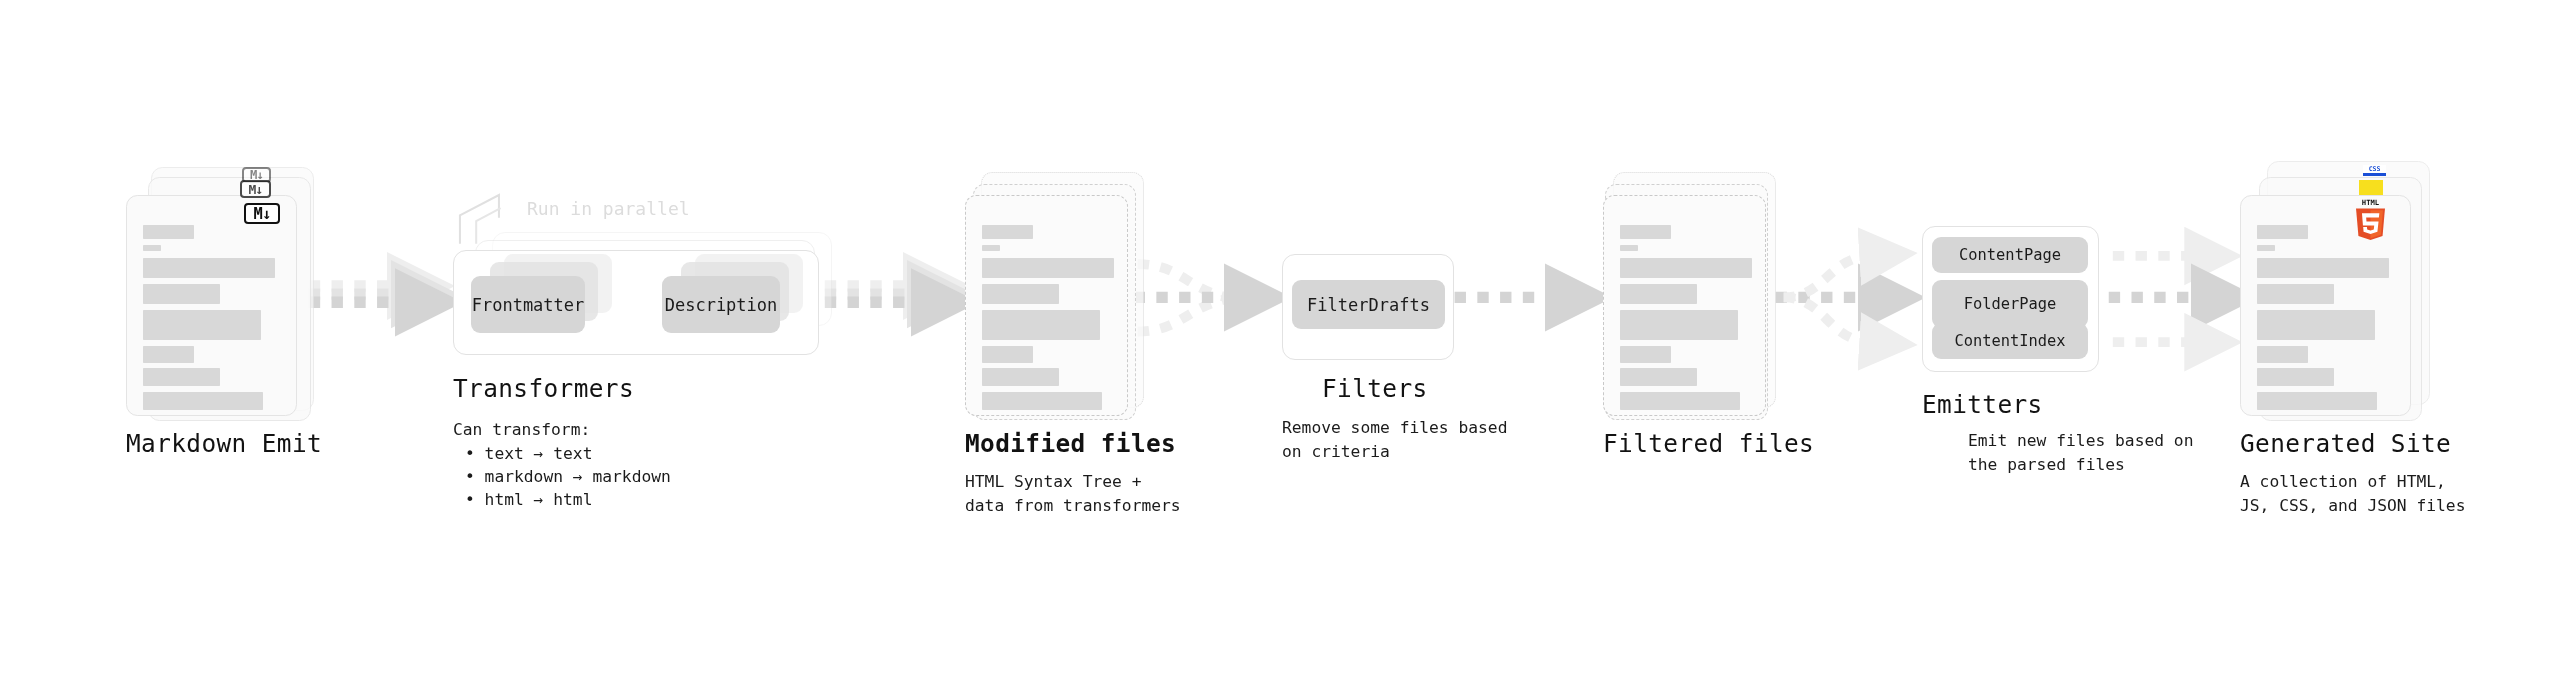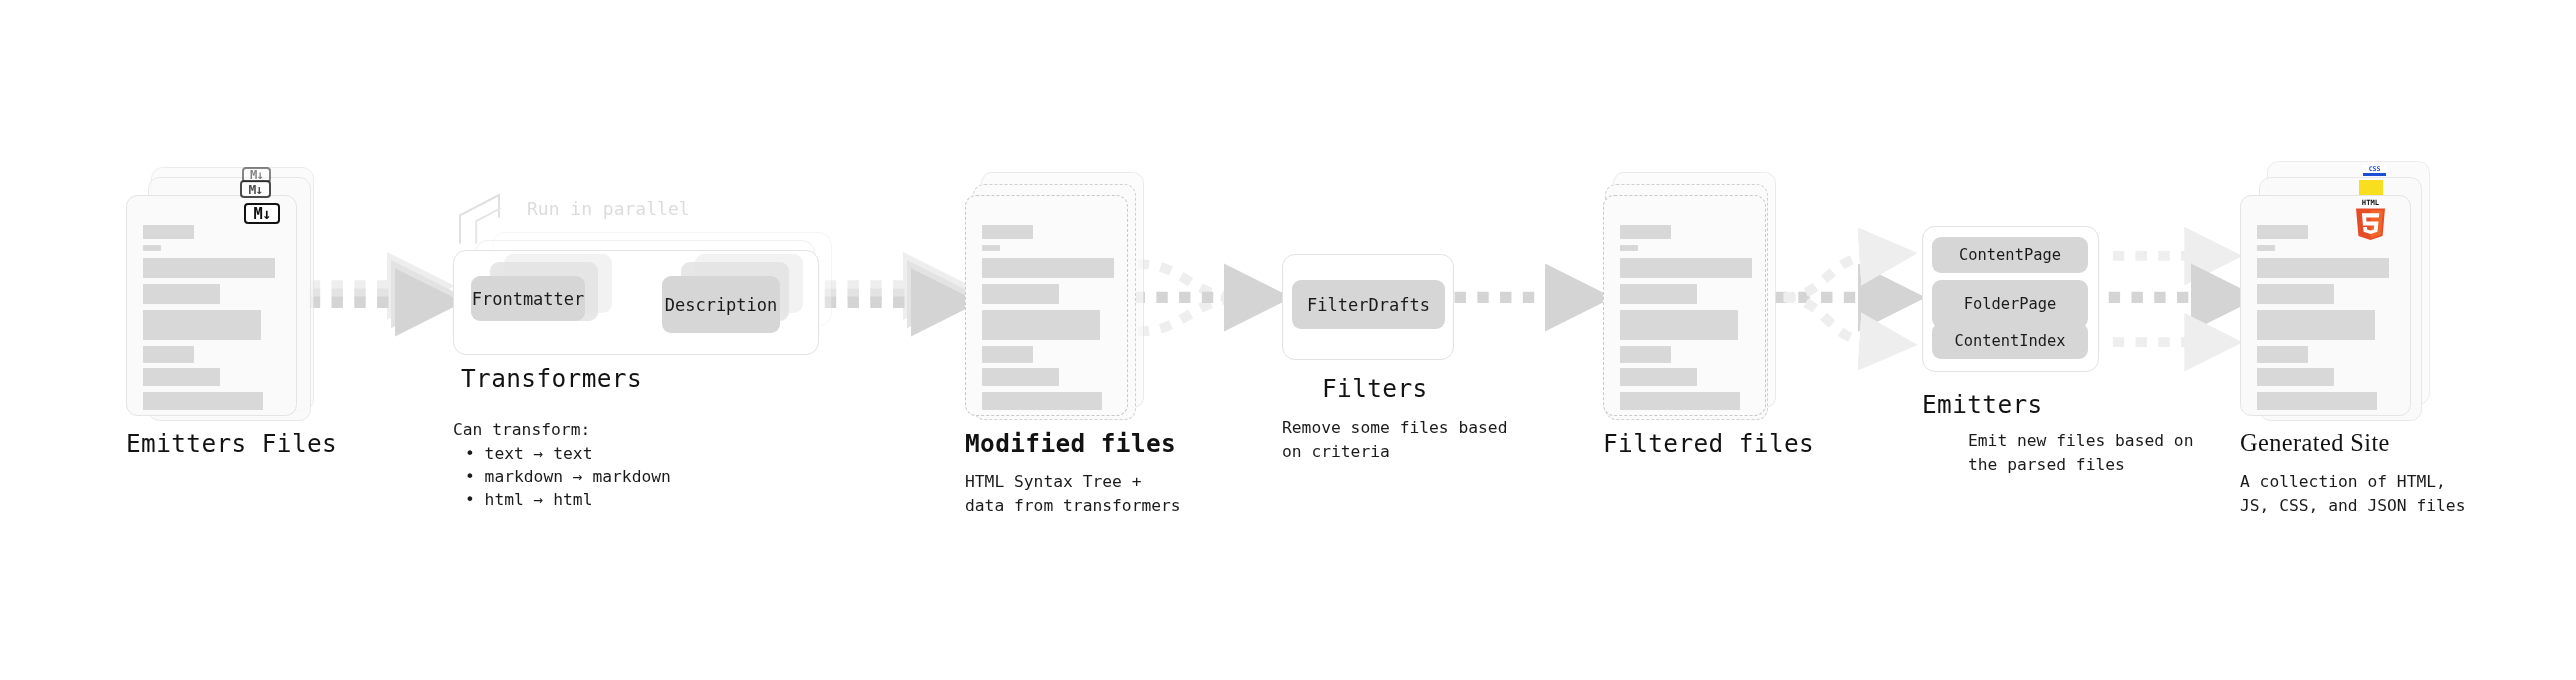--- a/index.html
+++ b/index.html
@@ -221,39 +221,39 @@
       <div class="doc-bar" style="left:16.3px;top:114px;width:118px;height:30px;"></div>
       <div class="doc-bar" style="left:16.3px;top:150px;width:51px;height:17px;"></div>
       <div class="doc-bar" style="left:16.3px;top:172px;width:77px;height:18px;"></div>
       <div class="doc-bar" style="left:16.3px;top:196px;width:120px;height:18px;"></div>
     </div>
 
     <div class="md-badge" style="left:242px;top:167px;width:29px;height:16.3px;font-size:12.2px;opacity:0.5;">M↓</div>
     <div class="md-badge" style="left:240px;top:180px;width:31px;height:18px;font-size:13px;opacity:0.75;">M↓</div>
     <div class="md-badge" style="left:244px;top:203px;width:36px;height:21px;font-size:15.4px;">M↓</div>
 
-    <div class="node-title" style="left:126px;top:429px;">Emitters Files</div>
+    <div class="node-title" style="left:126px;top:429px;">Markdown Emit</div>
   </div>
 
   <div>
     <div class="annotation" style="left:527px;top:198px;">Run in parallel</div>
 
     <div class="group-box layer1" style="left:492px;top:232px;width:340px;height:94px;"></div>
     <div class="group-box layer2" style="left:475px;top:240px;width:340px;height:101px;"></div>
     <div class="group-box" style="left:453px;top:250px;width:366px;height:105px;"></div>
 
     <div class="chip layer1" style="left:504px;top:254px;width:108px;height:59px;"></div>
     <div class="chip layer2" style="left:490px;top:262px;width:108px;height:59px;"></div>
-    <div class="chip" style="left:471px;top:276px;width:114px;height:45px;font-size:17px;">Frontmatter</div>
+    <div class="chip" style="left:471px;top:276px;width:114px;height:57px;font-size:17px;">Frontmatter</div>
 
     <div class="chip layer1" style="left:695px;top:254px;width:108px;height:59px;"></div>
     <div class="chip layer2" style="left:681px;top:262px;width:108px;height:59px;"></div>
     <div class="chip" style="left:662px;top:276px;width:118px;height:57px;font-size:17px;">Description</div>
 
-    <div class="node-title" style="left:453px;top:364px;margin-left:8px;">Transformers</div>
+    <div class="node-title" style="left:453px;top:374px;">Transformers</div>
     <div class="node-desc" style="left:453px;top:418px;">Can transform:</div>
     <div class="bullet-list" style="left:465px;top:442px;">• text → text</div>
     <div class="bullet-list" style="left:465px;top:465px;text-align:center;">• markdown → markdown</div>
     <div class="bullet-list" style="left:465px;top:488px;">• html → html</div>
   </div>
 
   <div class="doc-stack">
     <div class="doc-card dotted ghost1" style="left:981px;top:172px;width:163px;height:236px;"></div>
     <div class="doc-card dashed ghost2" style="left:973px;top:184px;width:163px;height:236px;"></div>
     <div class="doc-card dashed" style="left:965px;top:195px;width:163px;height:221px;">
@@ -327,19 +327,19 @@
 
     <div class="abs" style="left:2352px;top:197px;width:37px;height:44px;">
       <svg width="37" height="44" viewBox="0 0 46 54">
         <text x="23" y="10" text-anchor="middle" font-family="DejaVu Sans Mono, monospace" font-size="9" font-weight="bold" fill="#111111">HTML</text>
         <path d="M5,14 L41,14 L38,48 L23,53 L8,48 Z" fill="#e44d26"></path>
         <path d="M23,16 L38.5,16 L36,46.5 L23,51 Z" fill="#f16529"></path>
         <path d="M12,20 L34,20 L33.4,25 L17.6,25 L18,30 L33,30 L31.6,43 L23,45.8 L14.4,43 L13.9,37 L18.6,37 L18.9,40.2 L23,41.4 L27.1,40.2 L27.6,35 L13.6,35 L12.4,20 Z" fill="#ffffff"></path>
       </svg>
     </div>
 
-    <div class="node-title" style="left:2240px;top:429px;font-family:Liberation Serif, serif;">Generated Site</div>
+    <div class="node-title" style="left:2240px;top:429px;">Generated Site</div>
     <div class="node-desc" style="left:2240px;top:470px;">A collection of HTML,
 JS, CSS, and JSON files</div>
   </div>
 
 </div>
 
 
 </body></html>

